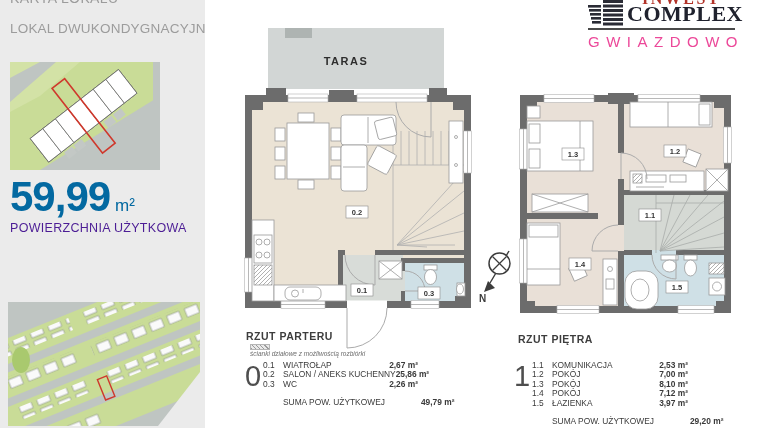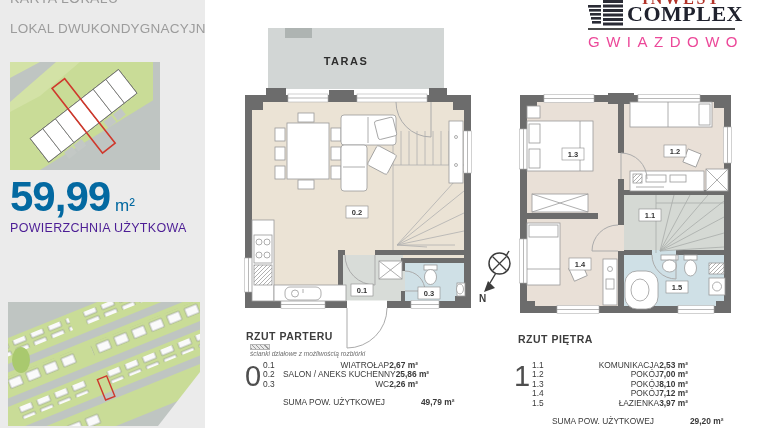--- a/index.html
+++ b/index.html
@@ -38,21 +38,21 @@
   .legend-note{position:absolute;left:250px;top:350px;font-size:6.5px;font-style:italic;color:#6d6d6d;white-space:nowrap;}
 
   
   .room-list{position:absolute;font-size:8.4px;color:#3a3a3a;}
   .list-ground{left:245px;top:361px;width:173px;}
   .list-upper{left:514px;top:361px;width:174px;}
   .level-digit{position:absolute;left:0;top:1px;font-size:29px;color:#4e4e4e;line-height:1;}
   .rows{margin-left:18px;}
   .rrow{display:flex;line-height:9.4px;}
   .rcode{width:20px;flex:none;}
-  .rname{flex:1;white-space:nowrap;text-align:right;}
+  .rname{flex:1;white-space:nowrap;}
   .rval{text-align:left;white-space:nowrap;font-weight:bold;}
   .sumrow{display:flex;margin-left:38px;margin-top:9px;line-height:9.4px;gap:36px;}
   .sumrow .rname{flex:1;}
 </style>
 </head>
 <body>
 
 <div class="stage">
 
   <svg width="0" height="0" style="position:absolute">

